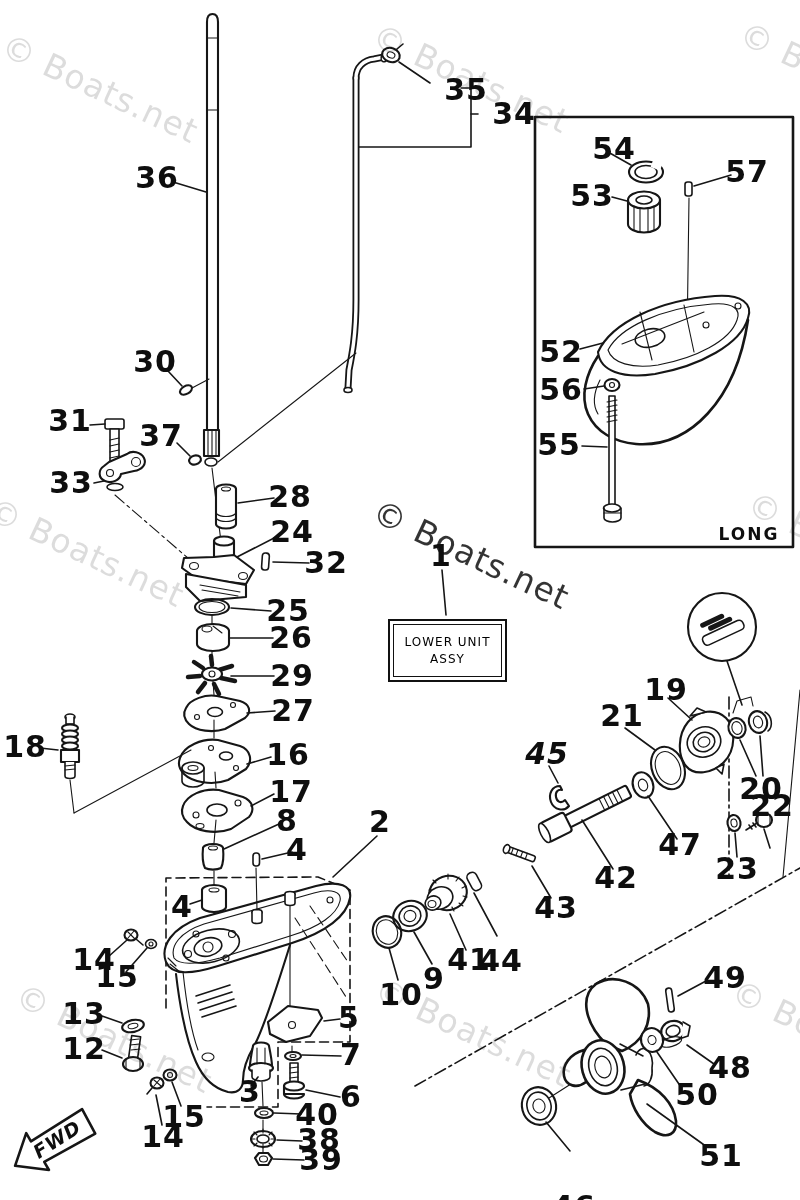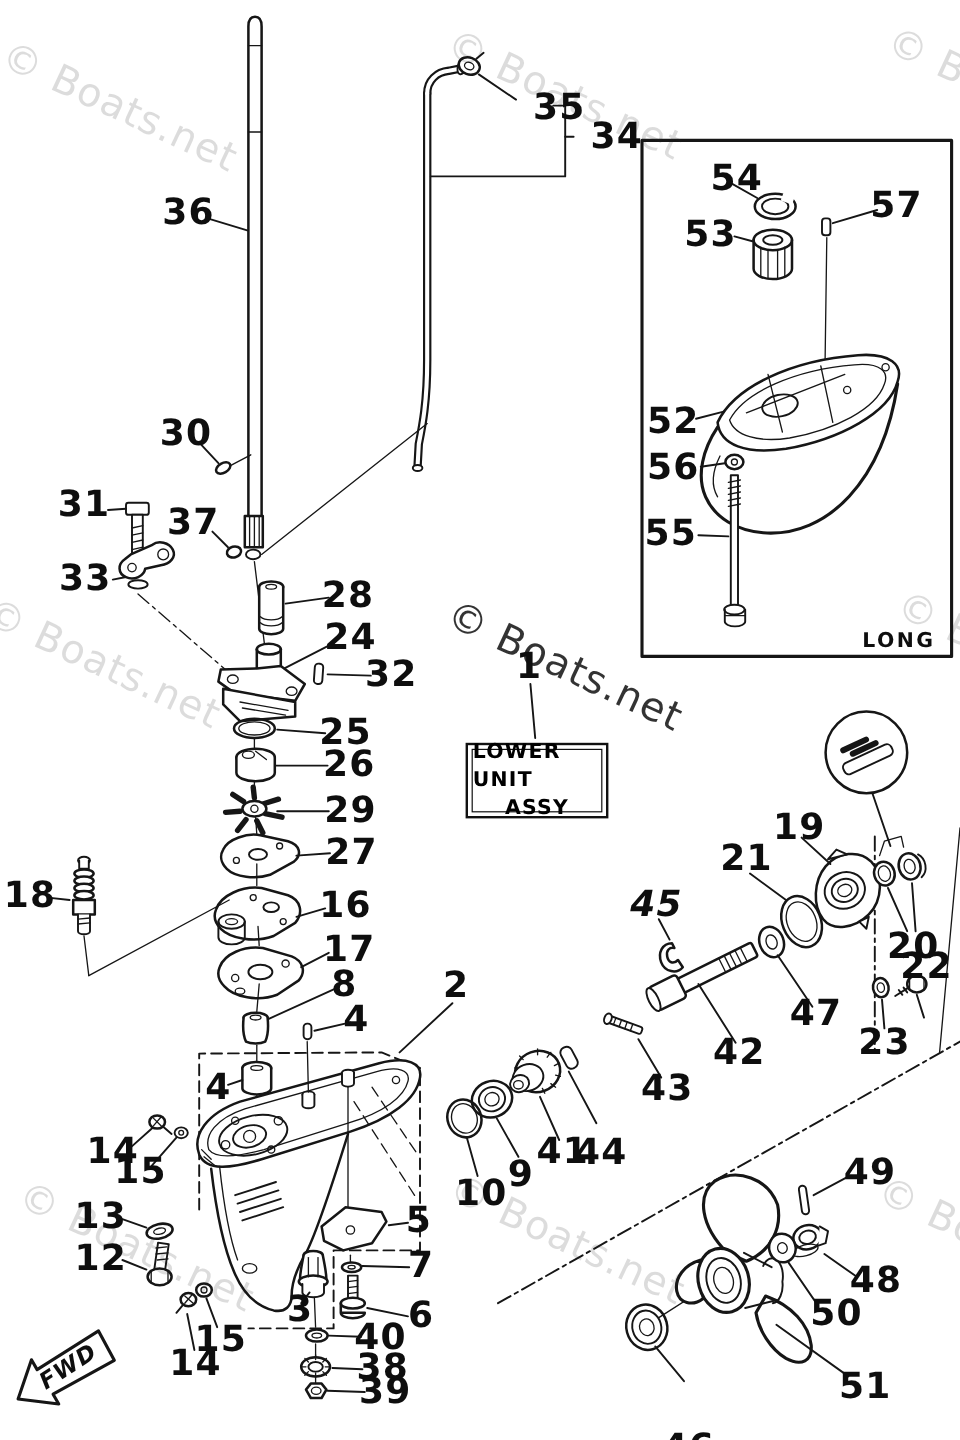--- a/index.html
+++ b/index.html
@@ -16,21 +16,21 @@
   .callout{position:absolute;transform:translate(-50%,-50%);font-size:30px;font-weight:700;
            color:#0e0e0e;letter-spacing:1px;white-space:nowrap;line-height:1;}
   .wm{position:absolute;font-size:33px;font-weight:400;color:rgba(40,40,40,0.16);
       transform-origin:left top;transform:rotate(25deg);white-space:nowrap;letter-spacing:1px;}
   .wm.dark{color:rgba(15,15,15,0.85);}
   .boxlabel{position:absolute;font-weight:700;color:#0e0e0e;text-align:center;}
   #assy-box{left:388px;top:619px;width:115px;height:59px;position:absolute;
             border:2px solid #111;}
   #assy-box .inner{position:absolute;inset:3px;border:1.5px solid #111;
             display:flex;flex-direction:column;justify-content:center;align-items:center;}
-  #assy-box .l1,#assy-box .l2{font-size:17px;font-weight:700;letter-spacing:1px;line-height:1.35;}
+  #assy-box .l1,#assy-box .l2{font-size:12px;font-weight:400;letter-spacing:1px;line-height:1.35;}
   #long-label{left:749px;top:534px;transform:translate(-50%,-50%);font-size:17px;letter-spacing:2px;}
   #fwd-label{left:57px;top:1139px;transform:translate(-50%,-50%) rotate(-33deg);
              font-size:19px;font-style:italic;letter-spacing:1px;}
 </style>
 </head>
 <body>
 
 <div id="stage">
 
 <svg width="800" height="1200" viewBox="0 0 800 1200">

